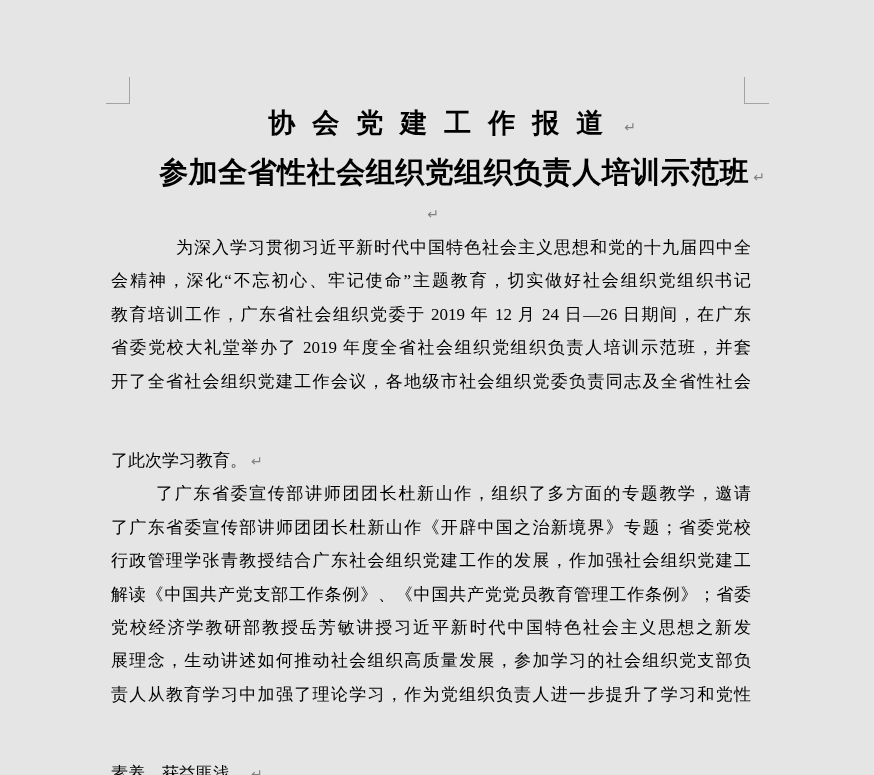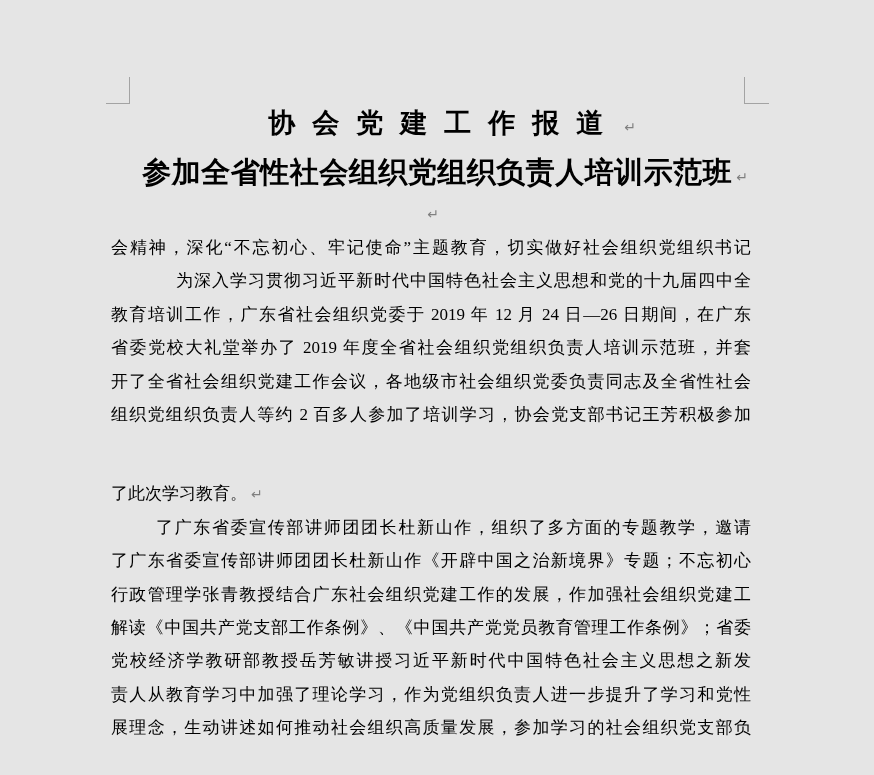--- a/index.html
+++ b/index.html
@@ -44,21 +44,21 @@
     font-size: 27px;
     font-weight: 700;
     letter-spacing: 17px;
     white-space: nowrap;
     line-height: 34px;
   }
   .doc-subtitle {
     position: absolute;
     top: 152px; left: 14px;
     width: 640px;
-    text-align: center;
+    text-align: right;
     font-size: 29px;
     font-weight: 700;
     letter-spacing: 0.5px;
     white-space: nowrap;
     line-height: 40px;
   }
   .empty-line {
     position: absolute;
     top: 197px; left: 0;
     width: 640px; height: 33px;
@@ -99,33 +99,32 @@
 
   <div class="text-col">
     <div class="doc-title"><span>协会党建工作报道</span><span class="pilcrow">↵</span></div>
 
     <div class="doc-subtitle"><span>参加全省性社会组织党组织负责人培训示范班</span><span class="pilcrow">↵</span></div>
 
     <div class="empty-line"><span class="pilcrow">↵</span></div>
 
     <div class="doc-body" id="docBody">
         <div class="para p1">
+          <div class="line first">为深入学习贯彻习近平新时代中国特色社会主义思想和党的十九届四中全</div>
           <div class="line">会精神，深化“不忘初心、牢记使命”主题教育，切实做好社会组织党组织书记</div>
-          <div class="line first">为深入学习贯彻习近平新时代中国特色社会主义思想和党的十九届四中全</div>
           <div class="line">教育培训工作，广东省社会组织党委于 2019 年 12 月 24 日—26 日期间，在广东</div>
           <div class="line">省委党校大礼堂举办了 2019 年度全省社会组织党组织负责人培训示范班，并套</div>
           <div class="line">开了全省社会组织党建工作会议，各地级市社会组织党委负责同志及全省性社会</div>
-          <div class="line">组织党组织负责人等约 2 百多人参加了培训学习，协会党支部书记王芳积极参加</div>
           <div class="line final">了此次学习教育。<span class="pilcrow">↵</span></div>
         </div>
         <div class="para p2">
           <div class="line first">了广东省委宣传部讲师团团长杜新山作，组织了多方面的专题教学，邀请</div>
-          <div class="line">了广东省委宣传部讲师团团长杜新山作《开辟中国之治新境界》专题；不忘初心</div>
+          <div class="line">了广东省委宣传部讲师团团长杜新山作《开辟中国之治新境界》专题；省委党校</div>
           <div class="line">行政管理学张青教授结合广东社会组织党建工作的发展，作加强社会组织党建工</div>
           <div class="line">解读《中国共产党支部工作条例》、《中国共产党党员教育管理工作条例》；省委</div>
           <div class="line">党校经济学教研部教授岳芳敏讲授习近平新时代中国特色社会主义思想之新发</div>
+          <div class="line">展理念，生动讲述如何推动社会组织高质量发展，参加学习的社会组织党支部负</div>
           <div class="line">责人从教育学习中加强了理论学习，作为党组织负责人进一步提升了学习和党性</div>
-          <div class="line">展理念，生动讲述如何推动社会组织高质量发展，参加学习的社会组织党支部负</div>
           <div class="line final">素养，获益匪浅。<span class="pilcrow">↵</span></div>
         </div>
       </div>
   </div>
 </div>
 
 </body></html>

